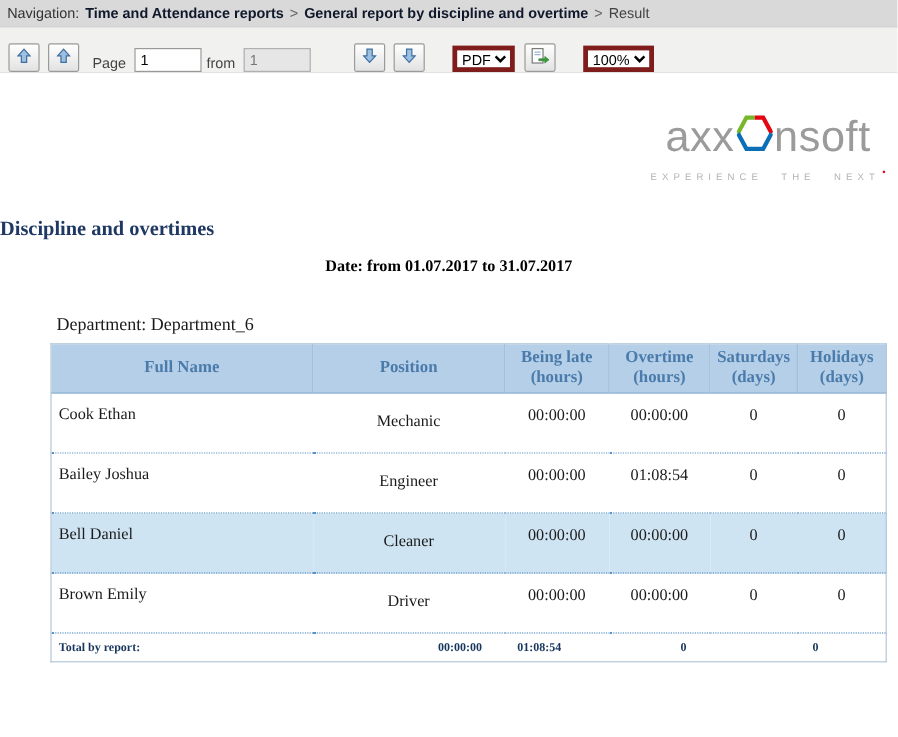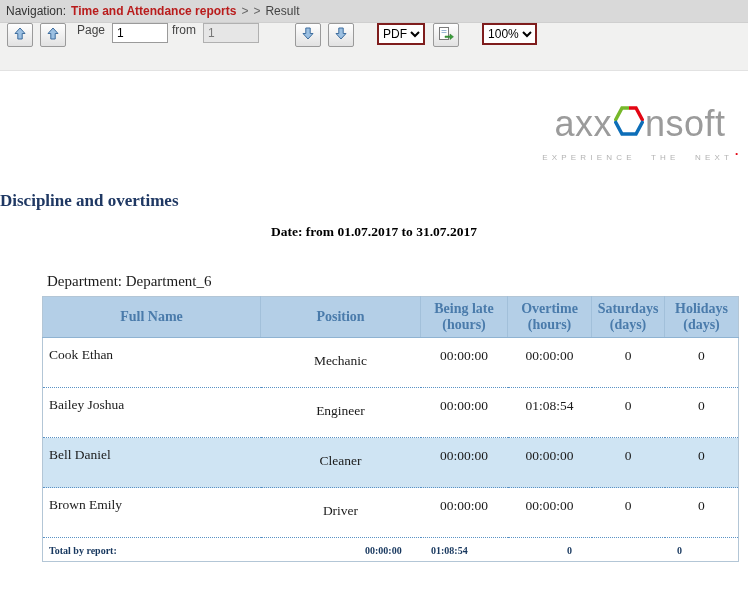--- a/index.html
+++ b/index.html
@@ -16,31 +16,31 @@
     background: #d9d9d9;
     border-bottom: 1px solid #cfcfcf;
     display: flex;
     align-items: center;
     padding: 0 6px;
     font-size: 12px;
     color: #333;
     gap: 5px;
     white-space: nowrap;
   }
-  .nav-link { color: #b91c1c; font-weight: bold; text-decoration: none; cursor: pointer; }
+  .nav-link { color: #0f172a; font-weight: bold; text-decoration: none; cursor: pointer; }
   .nav-sep { color: #666; }
   .nav-current { color: #444; }
 
   
   .toolbar {
-    height: 48px;
+    height: 38px;
     background: #f1f1f0;
     border-bottom: 1px solid #e2e2e2;
     display: flex;
-    align-items: flex-start;
+    align-items: flex-end;
     padding: 0 7px;
     font-size: 12px;
     color: #444;
   }
   .tb-btn {
     width: 26px; height: 24px;
     background: linear-gradient(#ffffff, #e2e2e2);
     border: 1px solid #9a9a9a;
     border-radius: 2px;
     display: inline-flex; align-items: center; justify-content: center;
@@ -51,21 +51,21 @@
   .tb-label { margin: 0 7px 0 4px; }
   .tb-input {
     width: 56px; height: 20px;
     border: 1px solid #9a9a9a;
     font-size: 12px; padding: 0 4px;
     font-family: "Liberation Sans", sans-serif;
   }
   .tb-input[disabled] { background: #e6e6e6; color: #777; border-color: #b0b0b0; }
   .tb-select {
     height: 22px; font-size: 12px;
-    border: 2px solid #7f1d1d;
+    border: 4px solid #7f1d1d;
     background: #ffffff;
     font-family: "Liberation Sans", sans-serif;
   }
   .ml-lg { margin-left: 36px; }
   .ml-md { margin-left: 16px; }
   .ml-sm { margin-left: 8px; }
 
   
   .content { position: relative; height: 552px; background: #ffffff; }
 
@@ -155,20 +155,21 @@
   .trep-sat   { left: 524px; }
   .trep-hol   { left: 634px; }
 </style>
 </head>
 <body>
 
 <div class="nav-bar">
   <span>Navigation:</span>
   <a class="nav-link">Time and Attendance reports</a>
   <span class="nav-sep">&gt;</span>
+  <a class="nav-link">General report by discipline and overtime</a>
   <span class="nav-sep">&gt;</span>
   <span class="nav-current">Result</span>
 </div>
 
 <div class="toolbar">
   <button class="tb-btn">
     <span>
       <svg width="12" height="13" viewBox="0 0 12 13">
           <path d="M6 1 L11 6.5 H8.2 V12 H3.8 V6.5 H1 Z" fill="#9cc0e2" stroke="#3e6d9e" stroke-width="1"></path>
         </svg>

